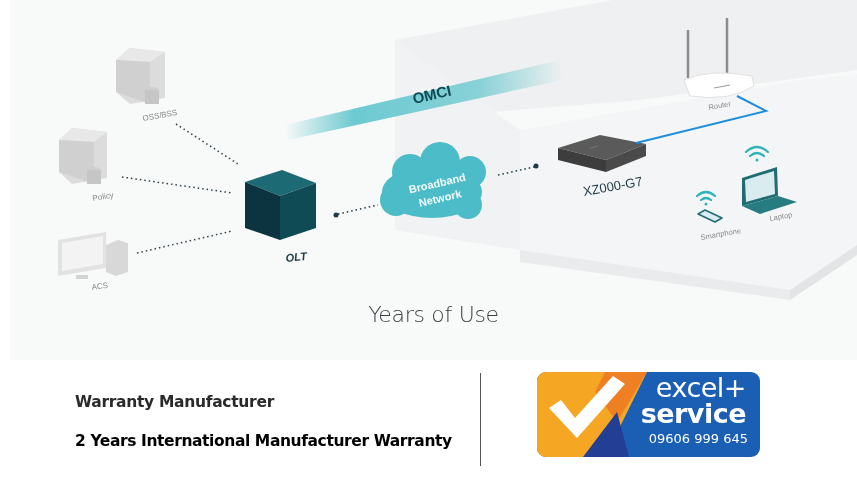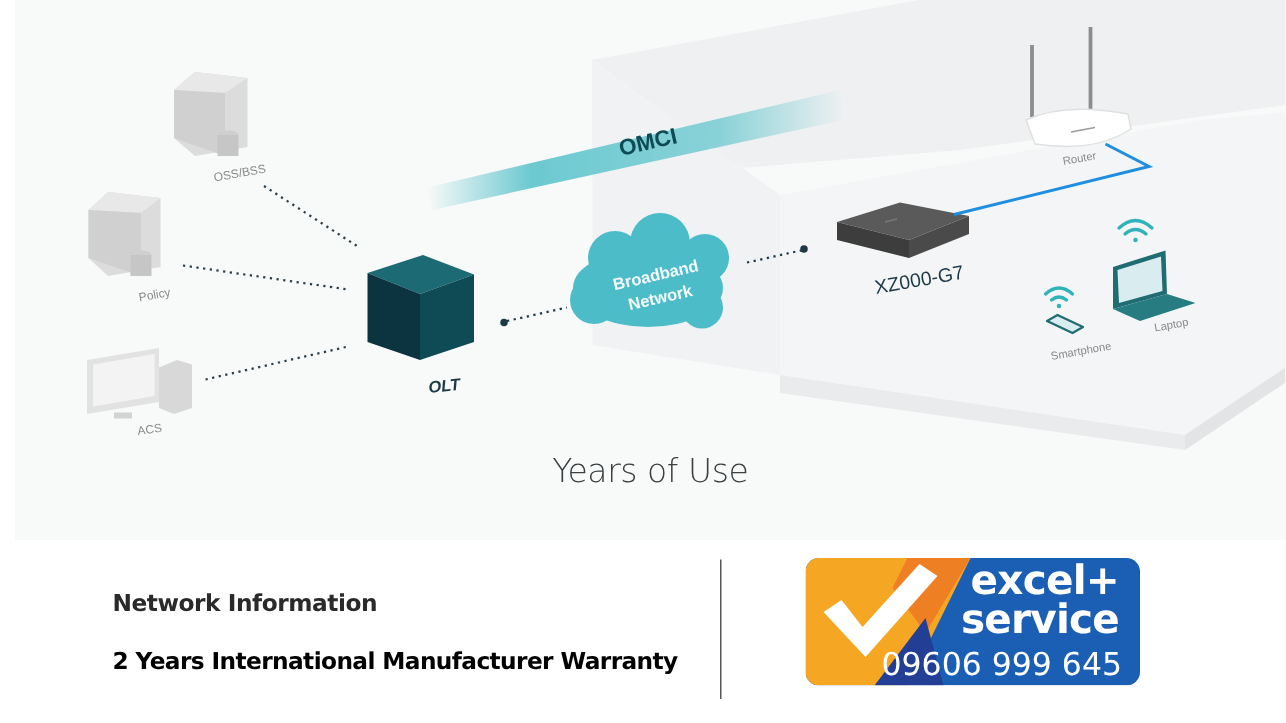--- a/index.html
+++ b/index.html
@@ -8,23 +8,23 @@
   .banner svg { position: absolute; left: -10px; top: 0; }
   .lbl { font-family: "Liberation Sans", sans-serif; }
   .title { position: absolute; left: 0; width: 847px; top: 302px; text-align: center; font-size: 22px; color: #3a3f42; font-family: "DejaVu Sans", sans-serif; font-weight: 300; letter-spacing: -0.3px; }
   .subtitle { position: absolute; left: 0; width: 847px; top: 335px; text-align: center; font-size: 8px; color: #7b7f82; font-family: "DejaVu Sans", sans-serif; }
   .warranty { position: absolute; left: 75px; top: 393px; }
   .w-title { font-family: "DejaVu Sans", sans-serif; font-weight: bold; font-size: 15.5px; color: #2a2a2a; letter-spacing: -0.3px; }
   .w-text { font-family: "DejaVu Sans", sans-serif; font-weight: bold; font-size: 15.5px; color: #000000; margin-top: 21px; letter-spacing: -0.4px; }
   .divider { position: absolute; left: 480px; top: 373px; width: 1px; height: 93px; background: #555; }
   .badge { position: absolute; left: 537px; top: 372px; width: 223px; height: 85px; border-radius: 9px; overflow: hidden; }
   .badge svg { position: absolute; left: 0; top: 0; }
-  .badge-t1 { position: absolute; right: 14px; top: 0px; font-family: "DejaVu Sans", sans-serif; font-weight: bold; font-size: 27px; color: #fff; letter-spacing: -0.5px; }
+  .badge-t1 { position: absolute; right: 14px; top: 0px; font-family: "DejaVu Sans", sans-serif; font-weight: normal; font-size: 27px; color: #fff; letter-spacing: -0.5px; }
   .badge-t2 { position: absolute; right: 14px; top: 26px; font-family: "DejaVu Sans", sans-serif; font-weight: bold; font-size: 27px; color: #fff; letter-spacing: -0.5px; }
-  .badge-t3 { position: absolute; right: 12px; top: 59px; font-family: "DejaVu Sans", sans-serif; font-size: 21px; color: #fff; }
+  .badge-t3 { position: absolute; right: 12px; top: 59px; font-family: "DejaVu Sans", sans-serif; font-size: 13px; color: #fff; }
 </style>
 </head>
 <body>
 
 <div class="banner">
   <svg width="857" height="360" viewBox="0 0 857 360">
     <defs>
       <linearGradient id="omciGrad" x1="0" y1="0" x2="1" y2="0">
         <stop offset="0" stop-color="#5cc4cc" stop-opacity="0"></stop>
         <stop offset="0.25" stop-color="#5cc4cc" stop-opacity="0.9"></stop>
@@ -146,21 +146,21 @@
     <g>
       <polygon points="698,214 705,210 722,218 715,222" fill="#d9ecef" stroke="#1f6c72" stroke-width="1.5" stroke-linejoin="round"></polygon>
     </g>
     <text class="lbl" x="701" y="240" font-size="7.5" fill="#8a8a8a" transform="rotate(-10 701 240)">Smartphone</text>
   </svg>
 
   <div class="title">Years of Use</div>
 </div>
 
 <div class="warranty">
-  <div class="w-title">Network Information</div>
+  <div class="w-title">Warranty Manufacturer</div>
   <div class="w-text">2 Years International Manufacturer Warranty</div>
 </div>
 
 <div class="divider"></div>
 
 <div class="badge">
   <svg width="223" height="85" viewBox="0 0 223 85">
     <rect x="0" y="0" width="223" height="85" fill="#1a5fb4"></rect>
     <polygon points="0,0 110,0 68,85 0,85" fill="#f5a623"></polygon>
     <polygon points="68,0 110,0 80,50 58,20" fill="#ee7f22"></polygon>

